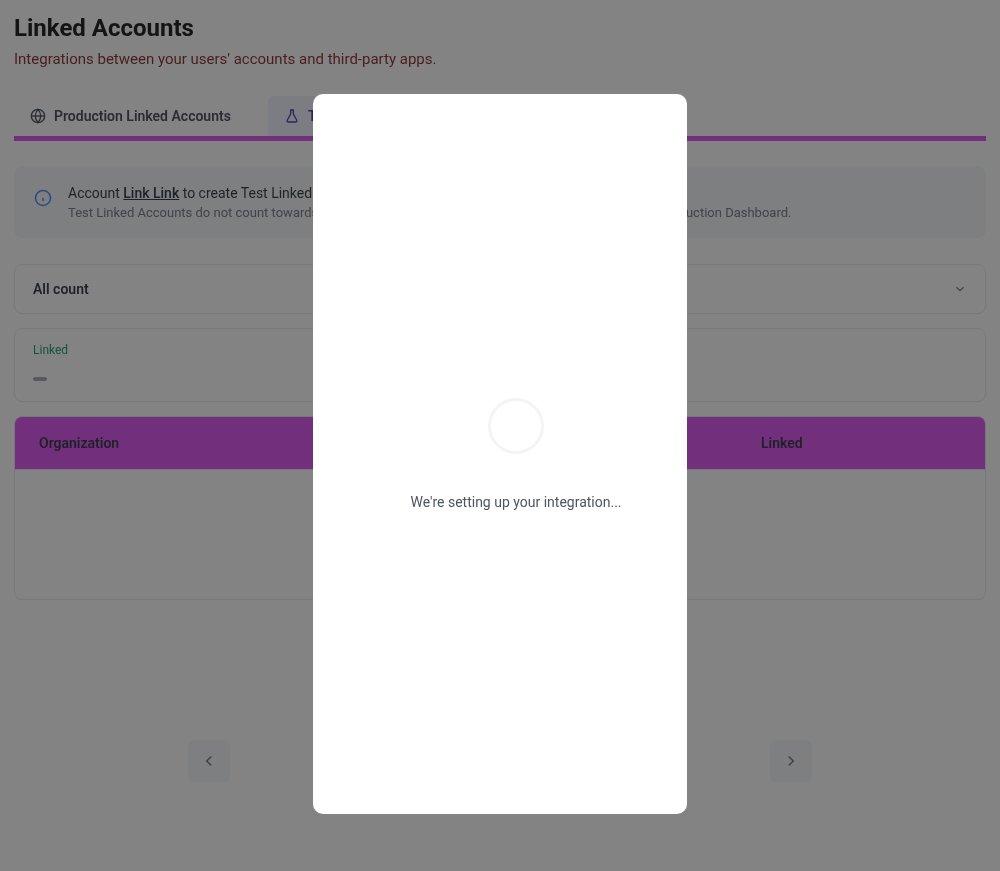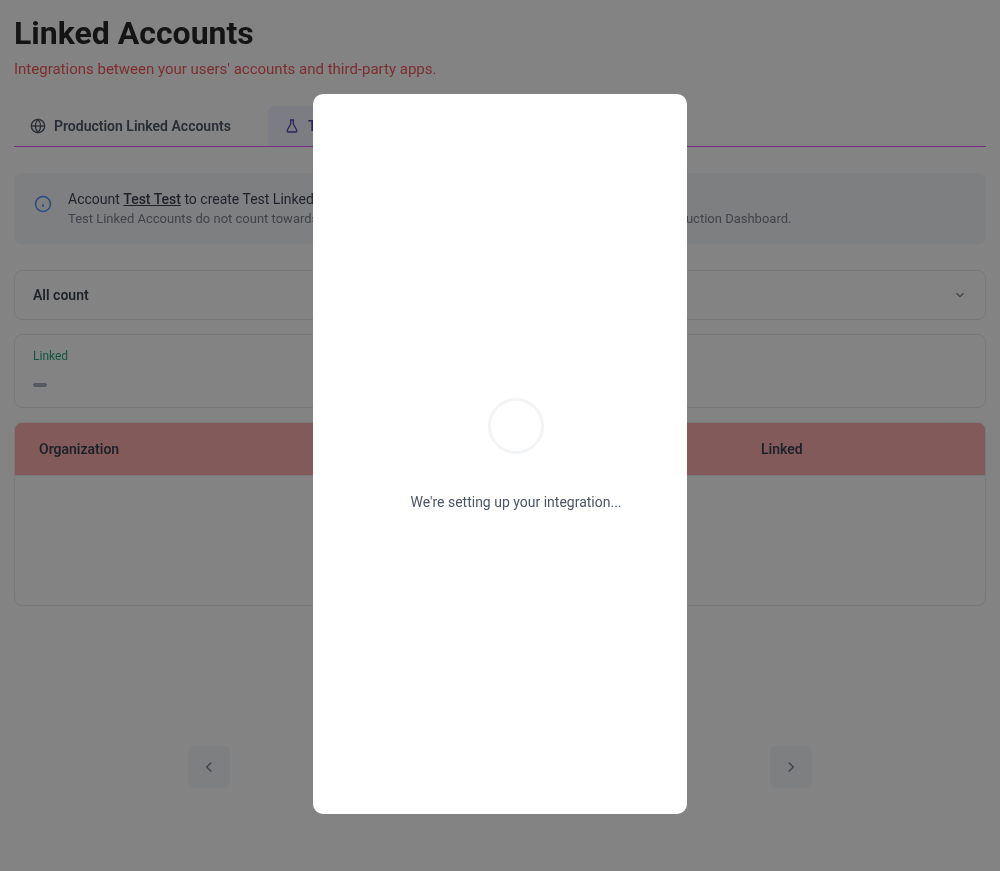--- a/index.html
+++ b/index.html
@@ -13,34 +13,34 @@
       color: #1a1a1a;
       width: 1000px;
       height: 871px;
       overflow: hidden;
       position: relative;
     }
     .page {
       padding: 14px;
     }
     .page-title {
-      font-size: 32px;
+      font-size: 24px;
       font-weight: 700;
       color: #0a0a0a;
       margin-bottom: 8px;
     }
     .page-subtitle {
       font-size: 15px;
-      color: #ef4444;
+      color: #7f1d1d;
       margin-bottom: 28px;
     }
     .tabs {
       display: flex;
       gap: 21px;
-      border-bottom: 1px solid #d946ef;
+      border-bottom: 5px solid #d946ef;
       padding-bottom: 0;
       margin-bottom: 26px;
       align-items: flex-end;
     }
     .tab {
       display: flex;
       align-items: center;
       gap: 8px;
       padding: 12px 16px;
       font-size: 14px;
@@ -140,21 +140,21 @@
     .filter-icon {
       position: absolute;
       right: 16px;
       top: 14px;
       width: 14px;
       height: 14px;
       color: #6b7280;
     }
     .table-header {
       display: flex;
-      background: #fca5a5;
+      background: #d946ef;
       border: 1px solid #e5e7eb;
       border-radius: 8px 8px 0 0;
       padding: 18px 24px;
     }
     .table-col-org {
       flex: 1;
       font-size: 14px;
       font-weight: 600;
       color: #1f2937;
     }
@@ -255,21 +255,21 @@
   <div class="info-banner">
     <span class="info-icon">
       <svg viewBox="0 0 24 24" width="18" height="18" fill="none" stroke="#3b82f6" stroke-width="2">
         <circle cx="12" cy="12" r="10"></circle>
         <line x1="12" y1="16" x2="12" y2="12"></line>
         <line x1="12" y1="8" x2="12" y2="8"></line>
       </svg>
     </span>
     <div>
       <div class="info-text-line1">
-        <span>Account </span><span class="link">Test Test</span><span> to create Test Linked Accounts</span>
+        <span>Account </span><span class="link">Link Link</span><span> to create Test Linked Accounts</span>
       </div>
       <div class="info-text-line2">Test Linked Accounts do not count towards your Linked Account total, and are hidden from the default Production Dashboard.</div>
     </div>
   </div>
 
   <div class="filters-row">
     <div class="filter-card filter-card-1">
       <span>All count</span>
       <span class="chevron-down">
         <svg viewBox="0 0 24 24" width="14" height="14" fill="none" stroke="#6b7280" stroke-width="2">

